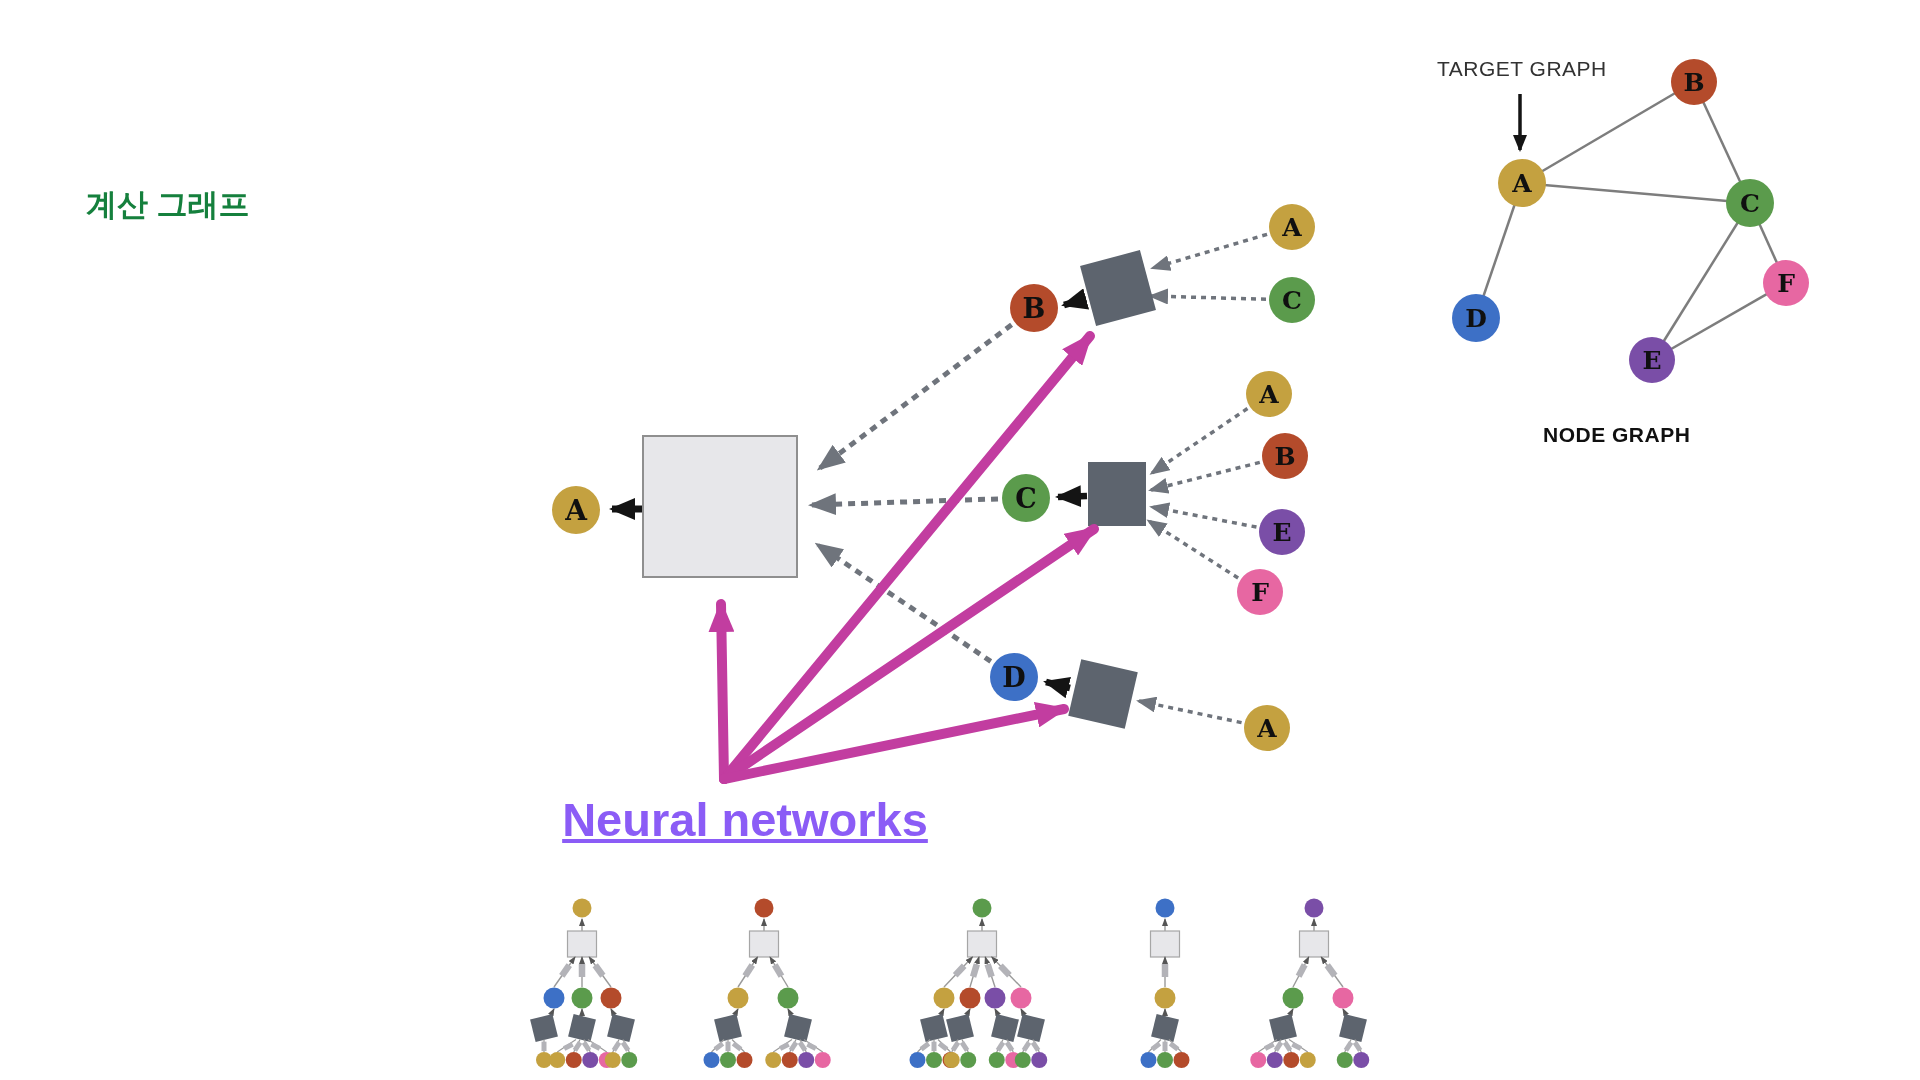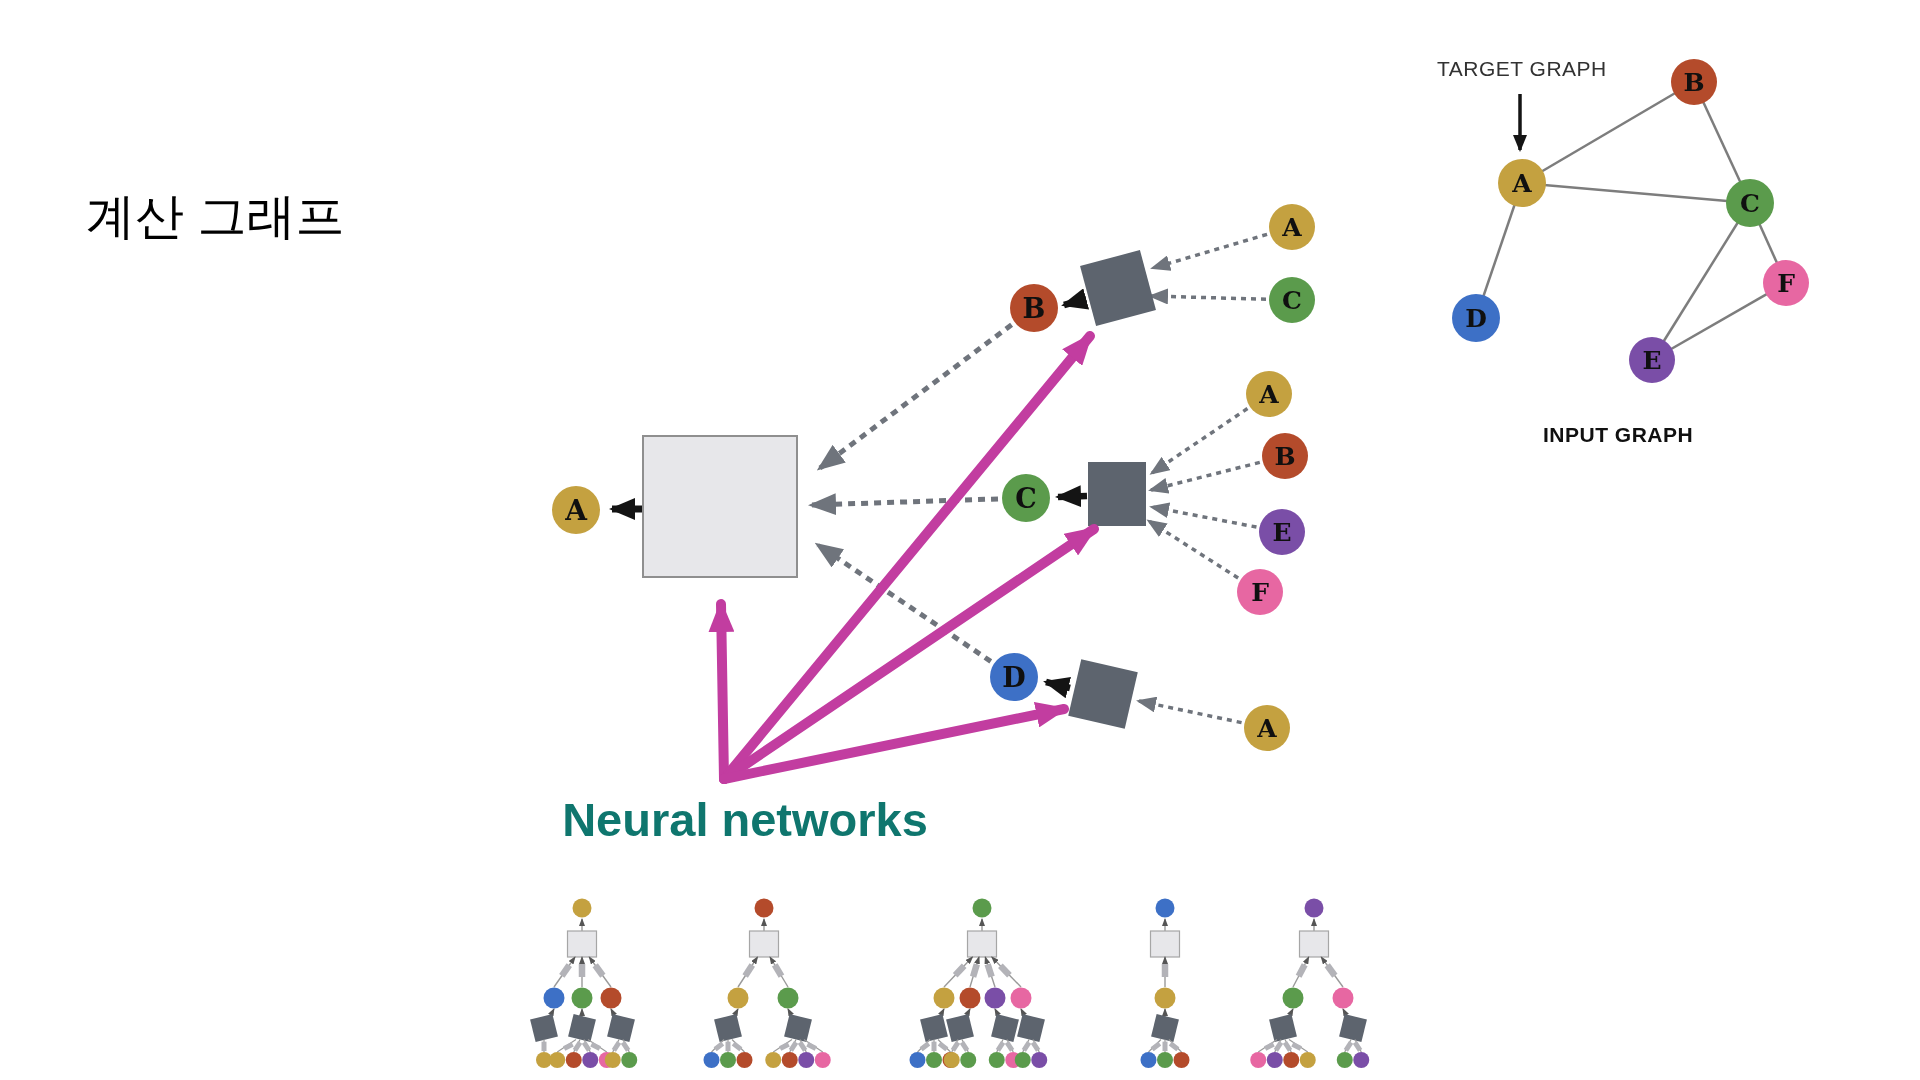--- a/index.html
+++ b/index.html
@@ -5,21 +5,21 @@
   * { margin: 0; padding: 0; box-sizing: border-box; }
   html, body { width: 1920px; height: 1080px; background: #ffffff; overflow: hidden; }
   body { font-family: "Liberation Sans", sans-serif; position: relative; }
   .slide { position: absolute; inset: 0; width: 1920px; height: 1080px; background: #ffffff; }
   .title {
     position: absolute; left: 88px; top: 78px;
     font-size: 67px; font-weight: 800; color: #0c0c0c; letter-spacing: -1px;
   }
   .subtitle {
     position: absolute; left: 86px; top: 184px;
-    font-size: 49px; font-weight: 400; color: #000000;
+    font-size: 31px; font-weight: 700; color: #15803d;
   }
   .target-label {
     position: absolute; left: 1437px; top: 57px;
     font-size: 21px; font-weight: 400; color: #323232; letter-spacing: 0.5px;
   }
   .input-graph-label {
     position: absolute; left: 1543px; top: 423px;
     font-size: 21px; font-weight: 700; color: #101010; letter-spacing: 0.5px;
   }
   .nn-label {
@@ -28,22 +28,22 @@
   }
   svg.diagram { position: absolute; left: 0; top: 0; width: 1920px; height: 1080px; }
   text.node-letter { font-family: "DejaVu Serif", "Liberation Serif", serif; font-weight: 800; }
 </style>
 </head>
 <body>
 
 <div class="slide">
   <div class="subtitle">계산 그래프</div>
   <div class="target-label">TARGET GRAPH</div>
-  <div class="input-graph-label">INPUT GRAPH</div>
-  <div class="nn-label" style="color: #0f766e;">Neural networks</div>
+  <div class="input-graph-label">NODE GRAPH</div>
+  <div class="nn-label" style="color: #8b5cf6; text-decoration: underline;">Neural networks</div>
 
   <svg class="diagram" viewBox="0 0 1920 1080" xmlns="http://www.w3.org/2000/svg">
     <defs>
       <marker id="mk-gray-big" markerUnits="userSpaceOnUse" markerWidth="28" markerHeight="22" refX="24" refY="11" orient="auto">
         <path d="M0,0 L28,11 L0,22 Z" fill="#6f747c"></path>
       </marker>
       <marker id="mk-gray-sm" markerUnits="userSpaceOnUse" markerWidth="20" markerHeight="16" refX="17" refY="8" orient="auto">
         <path d="M0,0 L20,8 L0,16 Z" fill="#6f747c"></path>
       </marker>
       <marker id="mk-black" markerUnits="userSpaceOnUse" markerWidth="26" markerHeight="22" refX="23" refY="11" orient="auto">

